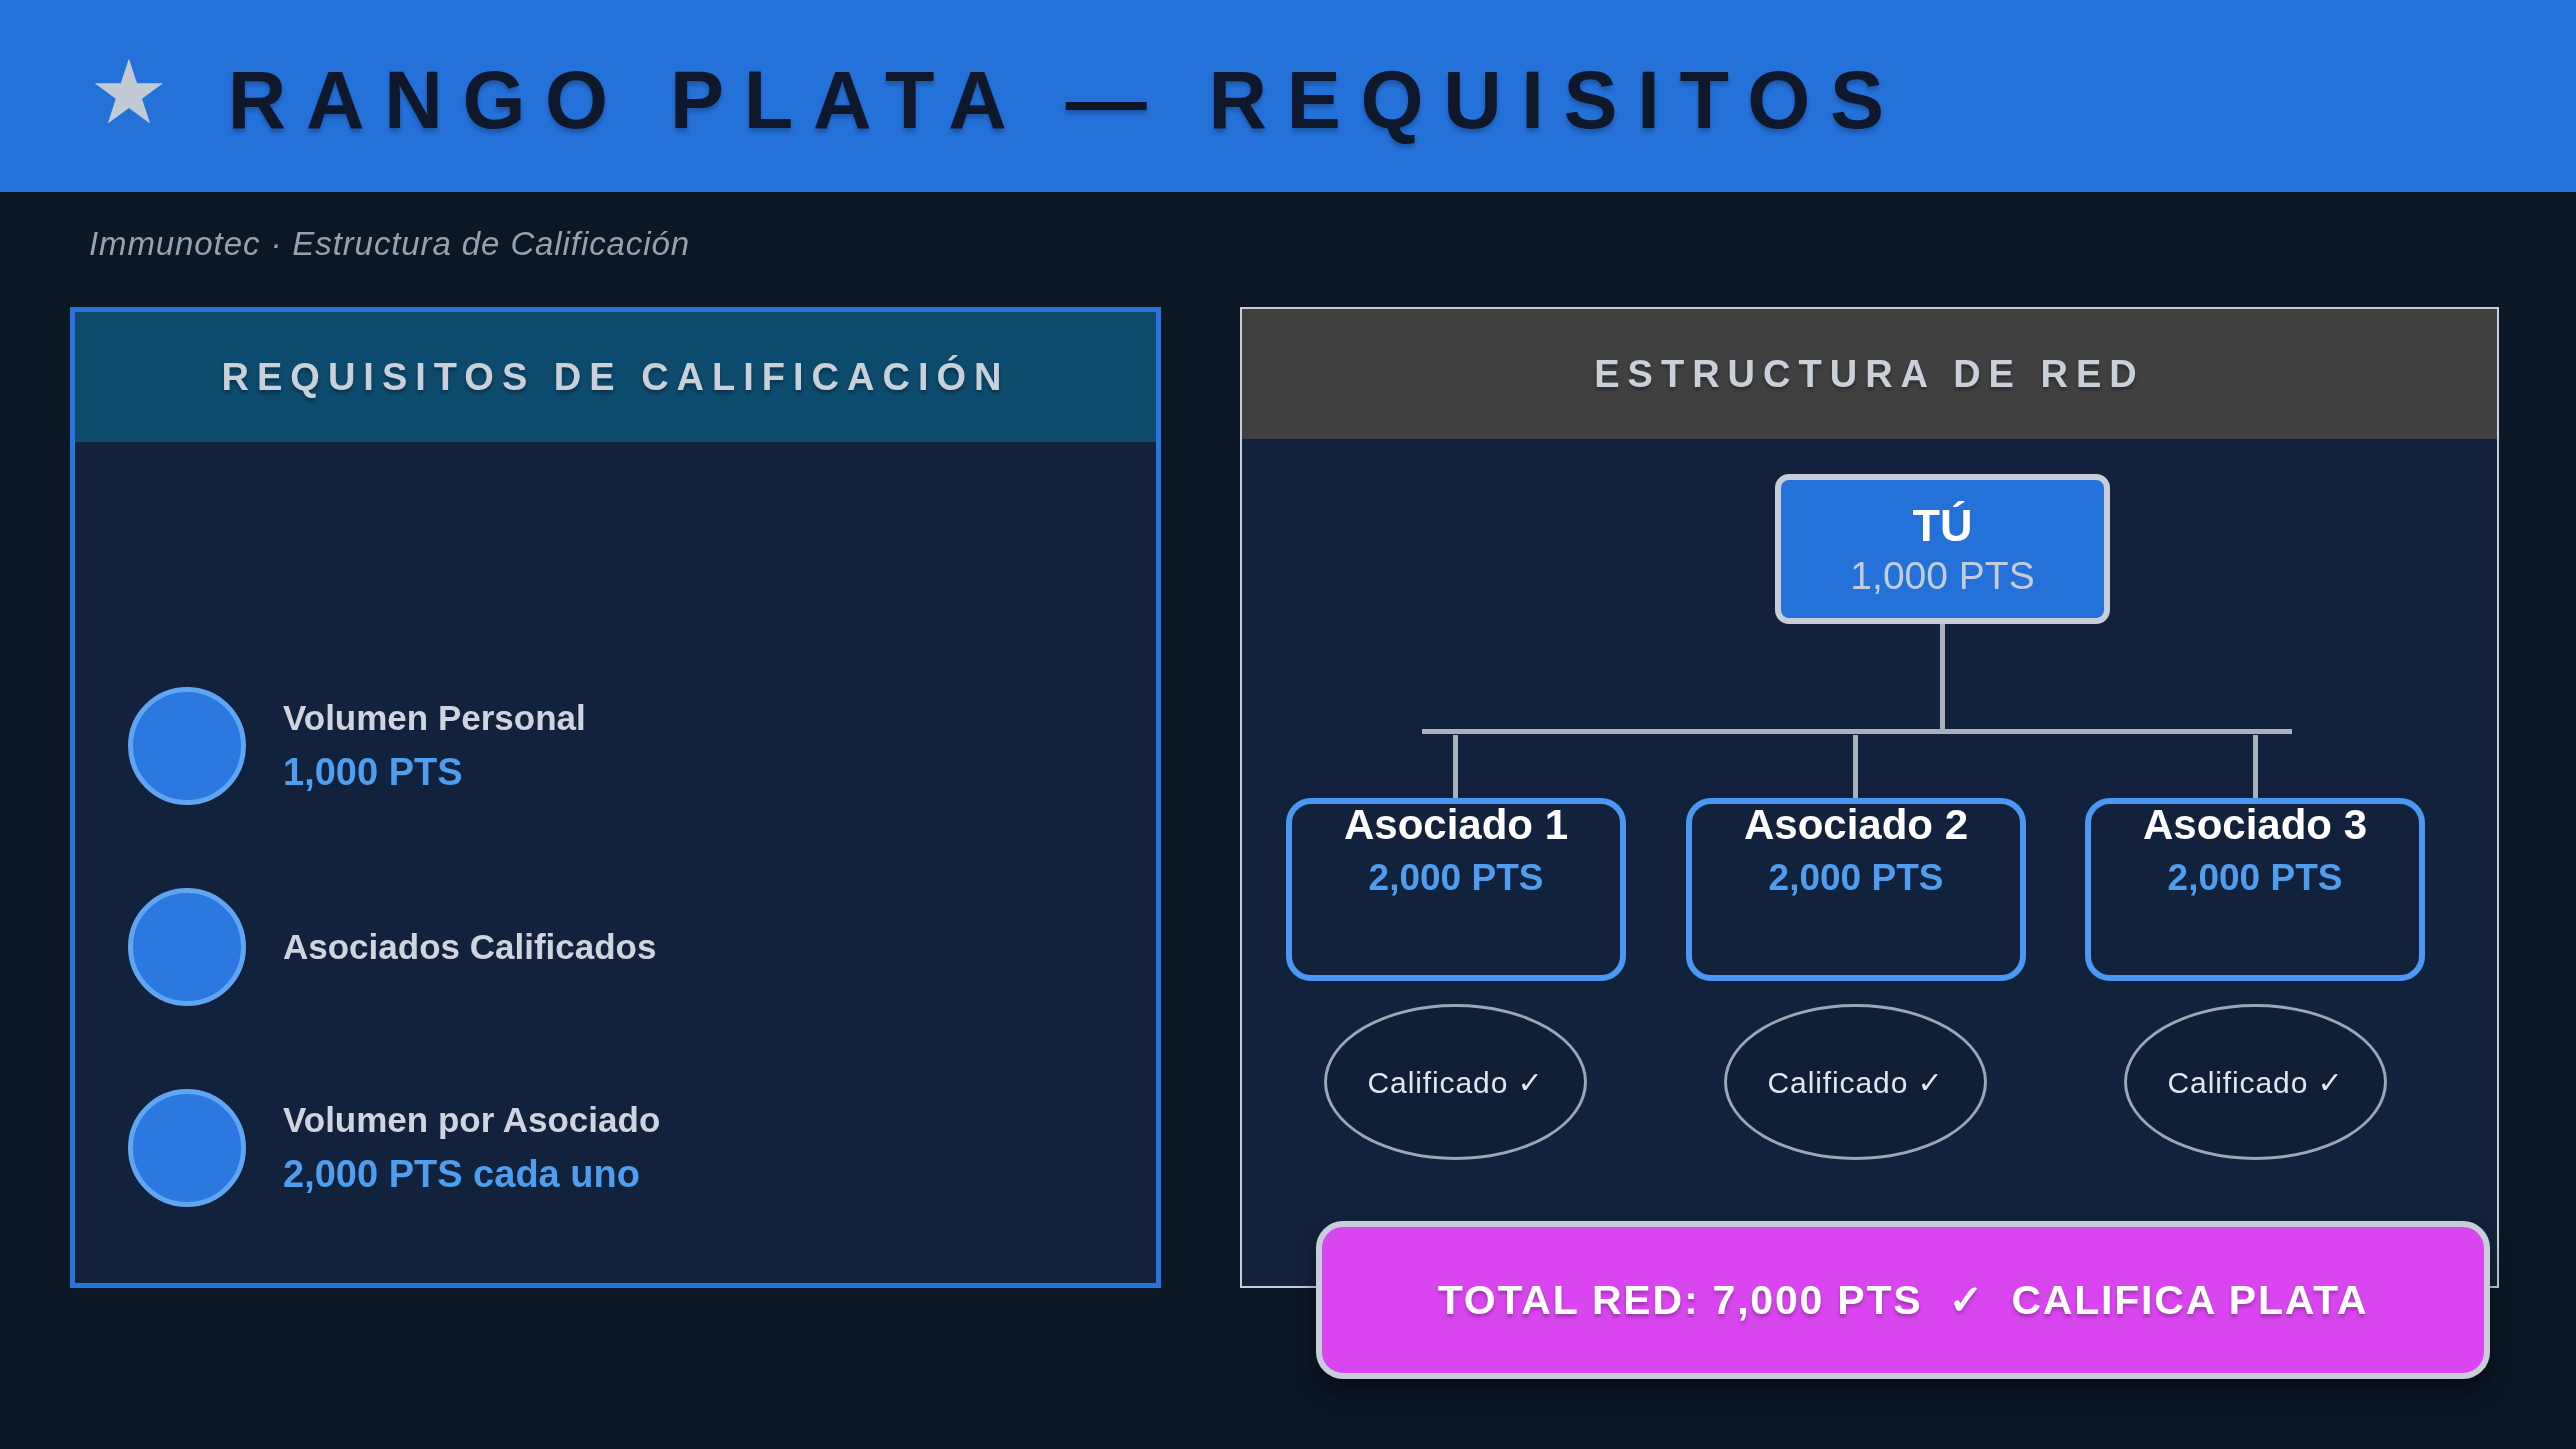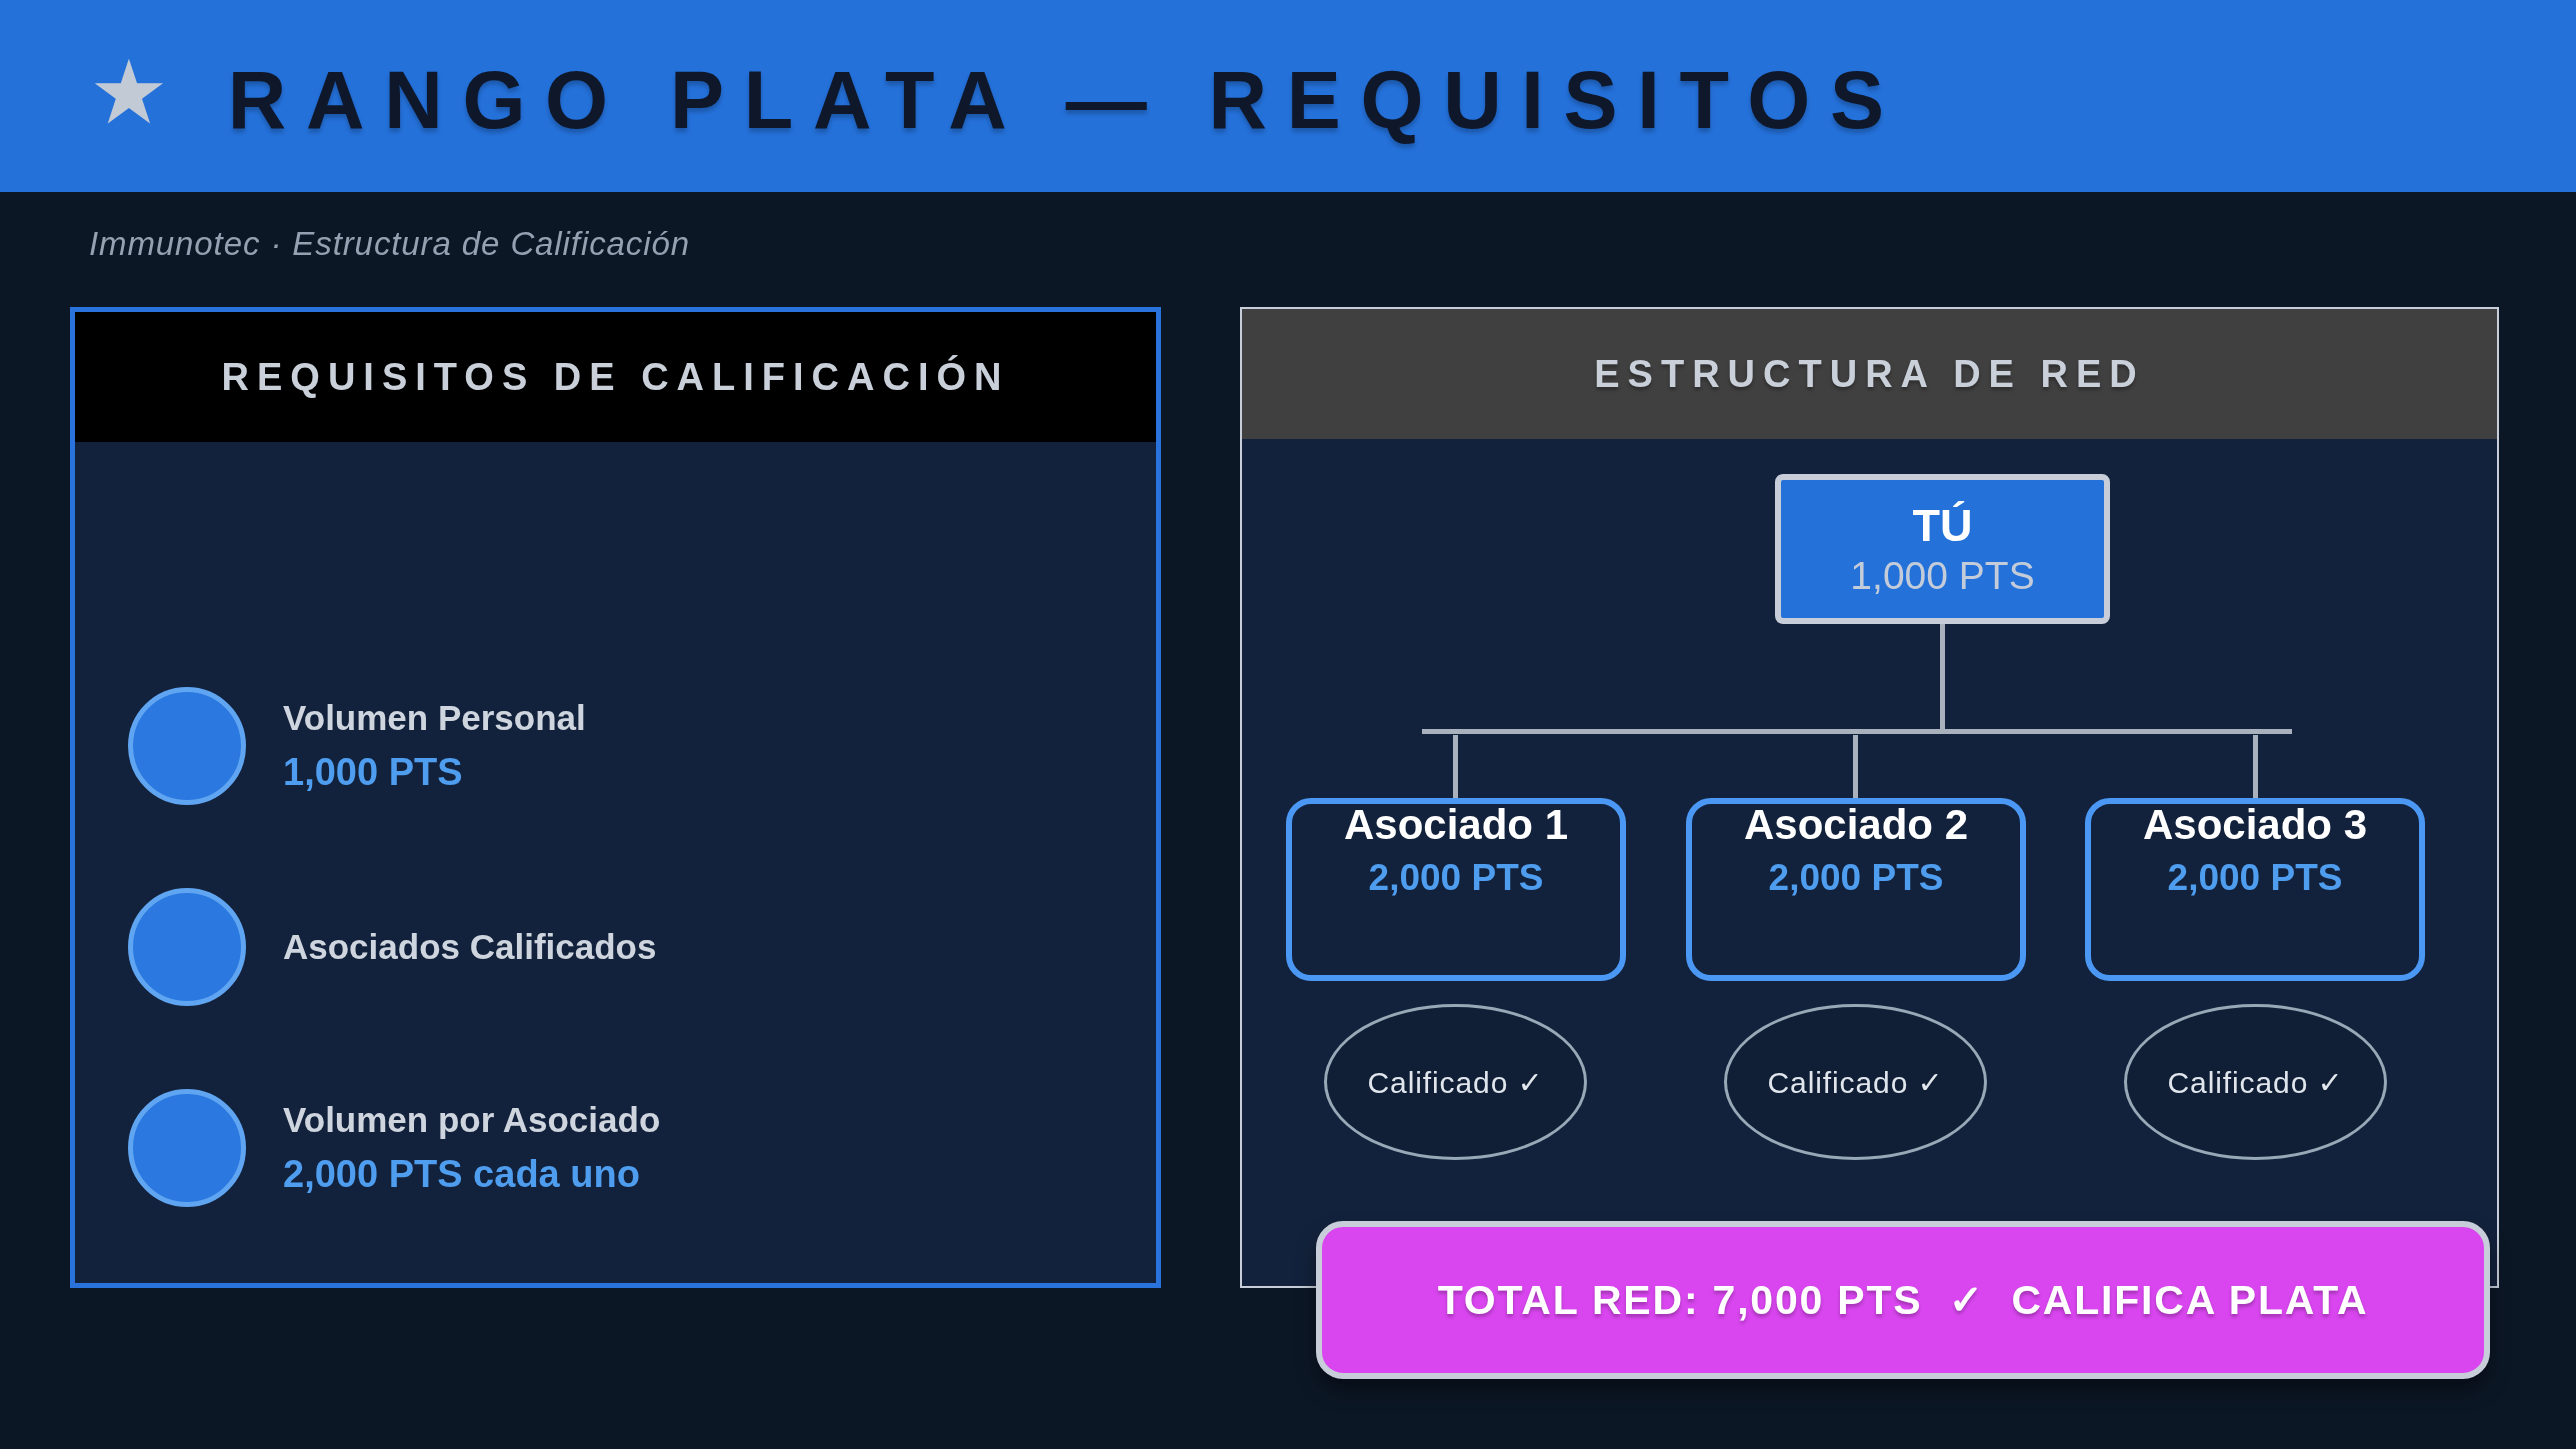--- a/index.html
+++ b/index.html
@@ -26,40 +26,40 @@
     color:#94a1b0;letter-spacing:0.9px;
   }
   
   .panel{position:absolute;top:307px;height:981px;box-sizing:border-box;background:#13223c;}
   .panel-left{left:70px;width:1091px;border:5.4px solid #2a73dc;}
   .panel-right{left:1240px;width:1259px;border:2.7px solid #c7ced9;}
   .panel-header{
     position:absolute;left:0;top:0;width:100%;height:130px;
     display:flex;align-items:center;justify-content:center;
   }
-  .panel-left .panel-header{background:#000000;}
+  .panel-left .panel-header{background:#0c4a6e;}
   .panel-right .panel-header{background:#404040;}
   .panel-header-title{
     font-size:38px;font-weight:bold;color:#c9d0da;letter-spacing:8px;
     text-shadow:0 2.7px 3.6px rgba(0,0,0,.3);white-space:nowrap;
   }
   
   .req-row{position:absolute;left:53px;height:118px;display:flex;align-items:center;}
   .req-bullet{
     width:118px;height:118px;border-radius:50%;background:#2b79e0;
     border:5.4px solid #60a5f1;box-sizing:border-box;flex:0 0 auto;
   }
   .req-text{margin-left:37px;display:flex;flex-direction:column;gap:14.3px;}
   .req-label{font-size:35px;font-weight:bold;color:#ced5de;line-height:1.1;}
   .req-value{font-size:38px;font-weight:bold;color:#4f9def;line-height:1.1;}
   
   .root-node{
     position:absolute;left:533px;top:165px;width:335px;height:150px;
     box-sizing:border-box;background:#2471da;border:6.3px solid #c7ced9;
-    border-radius:8px;display:flex;flex-direction:column;align-items:center;
+    border-radius:14px;display:flex;flex-direction:column;align-items:center;
     justify-content:center;gap:7.2px;
   }
   .root-node .node-name{font-size:45px;font-weight:bold;color:#ffffff;line-height:1;}
   .root-node .node-points{font-size:39px;color:#c3ccd8;line-height:1;}
   .connector{position:absolute;background:#a9b2bc;}
   .conn-drop{left:698px;top:315px;width:5.4px;height:108px;}
   .conn-hbar{left:180px;top:420px;width:870px;height:5.4px;}
   .conn-stub{top:426px;width:5.4px;height:64px;}
   .conn-stub.s1{left:211px;}
   .conn-stub.s2{left:611px;}

